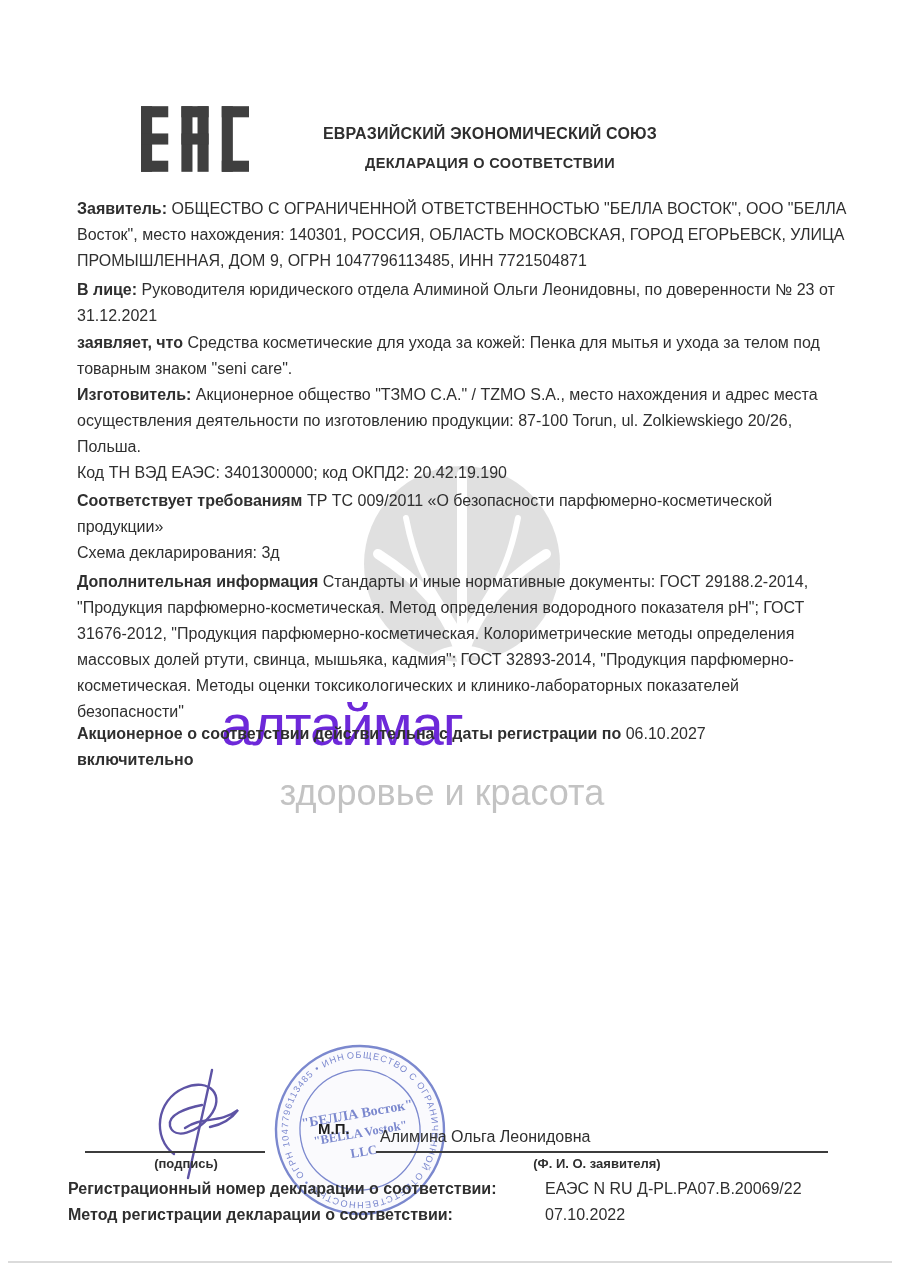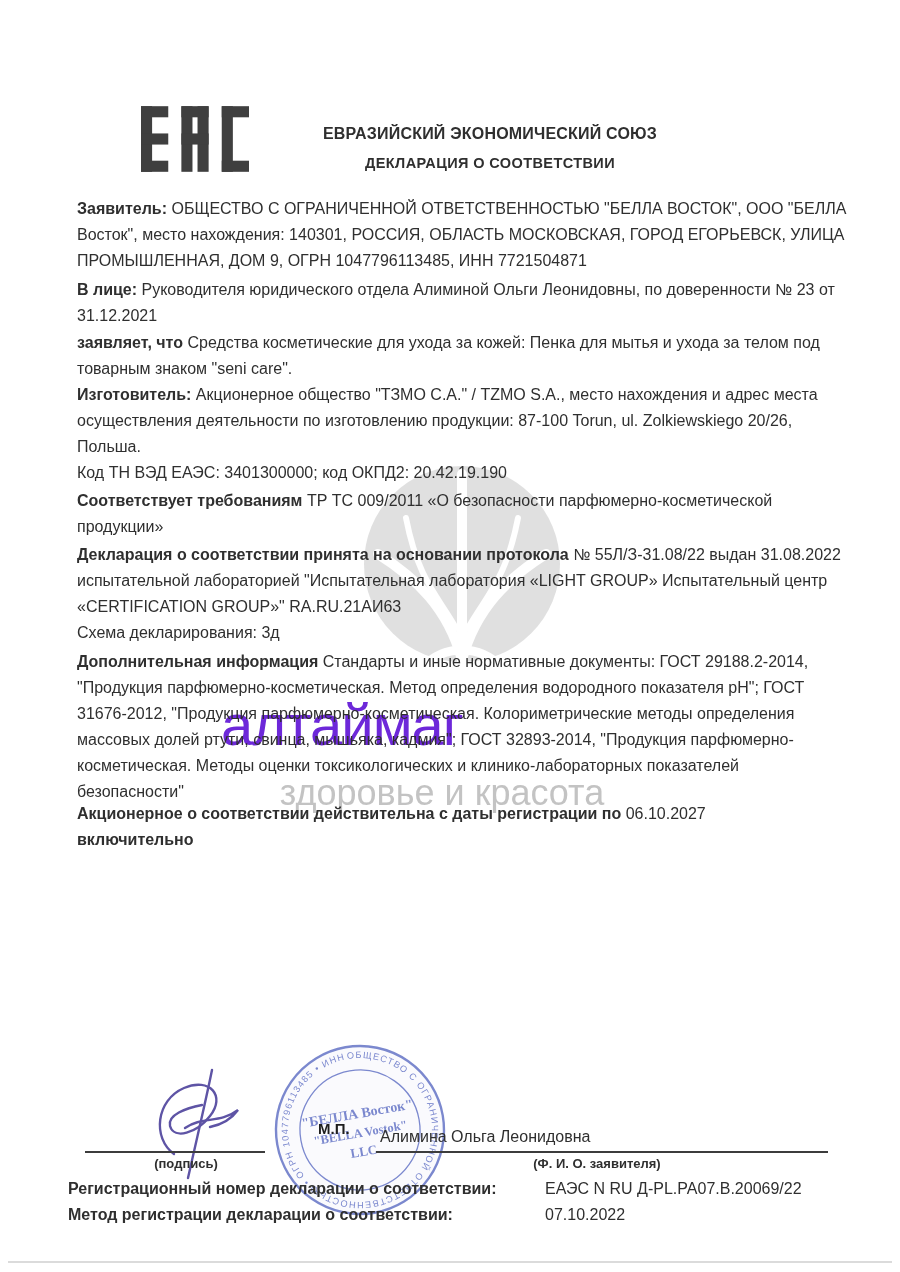--- a/index.html
+++ b/index.html
@@ -83,21 +83,20 @@
   <div class="wm-brand">алтаймаг</div>
   <div class="wm-tagline">здоровье и красота</div>
 
   <div class="body-text">
     <p class="p1"><b>Заявитель: </b><span>ОБЩЕСТВО С ОГРАНИЧЕННОЙ ОТВЕТСТВЕННОСТЬЮ "БЕЛЛА ВОСТОК", ООО "БЕЛЛА Восток", место нахождения: 140301, РОССИЯ, ОБЛАСТЬ МОСКОВСКАЯ, ГОРОД ЕГОРЬЕВСК, УЛИЦА ПРОМЫШЛЕННАЯ, ДОМ 9, ОГРН 1047796113485, ИНН 7721504871</span></p>
     <p class="p2"><b>В лице: </b><span>Руководителя юридического отдела Алиминой Ольги Леонидовны, по доверенности № 23 от 31.12.2021</span></p>
     <p class="p3"><b>заявляет, что </b><span>Средства косметические для ухода за кожей: Пенка для мытья и ухода за телом под товарным знаком "seni care".</span></p>
     <p class="p4"><b>Изготовитель: </b><span>Акционерное общество "ТЗМО С.А." / TZMO S.A., место нахождения и адрес места осуществления деятельности по изготовлению продукции: 87-100 Torun, ul. Zolkiewskiego 20/26, Польша.</span></p>
     <p class="p5"><span>Код ТН ВЭД ЕАЭС: 3401300000; код ОКПД2: 20.42.19.190</span></p>
     <p class="p7"><b>Соответствует требованиям  </b><span>ТР ТС 009/2011 «О безопасности парфюмерно-косметической продукции»</span></p>
-    <p class="p8"><b>Декларация о соответствии принята на основании протокола </b><span>№ 55Л/З-31.08/22 выдан 31.08.2022 испытательной лабораторией "Испытательная лаборатория «LIGHT GROUP» Испытательный центр «CERTIFICATION GROUP»" RA.RU.21АИ63</span></p>
     <p class="p9"><span>Схема декларирования: 3д</span></p>
     <p class="p10"><b>Дополнительная информация </b><span>Стандарты и иные нормативные документы: ГОСТ 29188.2-2014, "Продукция парфюмерно-косметическая. Метод определения водородного показателя pH"; ГОСТ 31676-2012, "Продукция парфюмерно-косметическая. Колориметрические методы определения массовых долей ртути, свинца, мышьяка, кадмия"; ГОСТ 32893-2014, "Продукция парфюмерно-косметическая. Методы оценки токсикологических и клинико-лабораторных показателей безопасности"</span></p>
     <p class="p11"><b>Акционерное о соответствии действительна с даты регистрации по </b><span>06.10.2027</span><br><b>включительно</b></p>
   </div>
 
   <svg class="stamp" viewBox="0 0 176 176" aria-hidden="true">
     <g transform="rotate(-10 88 88)">
       <circle cx="88" cy="88" r="84" fill="rgba(95,111,196,0.04)" stroke="#5f6fc4" stroke-width="2.4"></circle>
       <circle cx="88" cy="88" r="60" fill="none" stroke="#5f6fc4" stroke-width="1.3"></circle>
       <defs>

